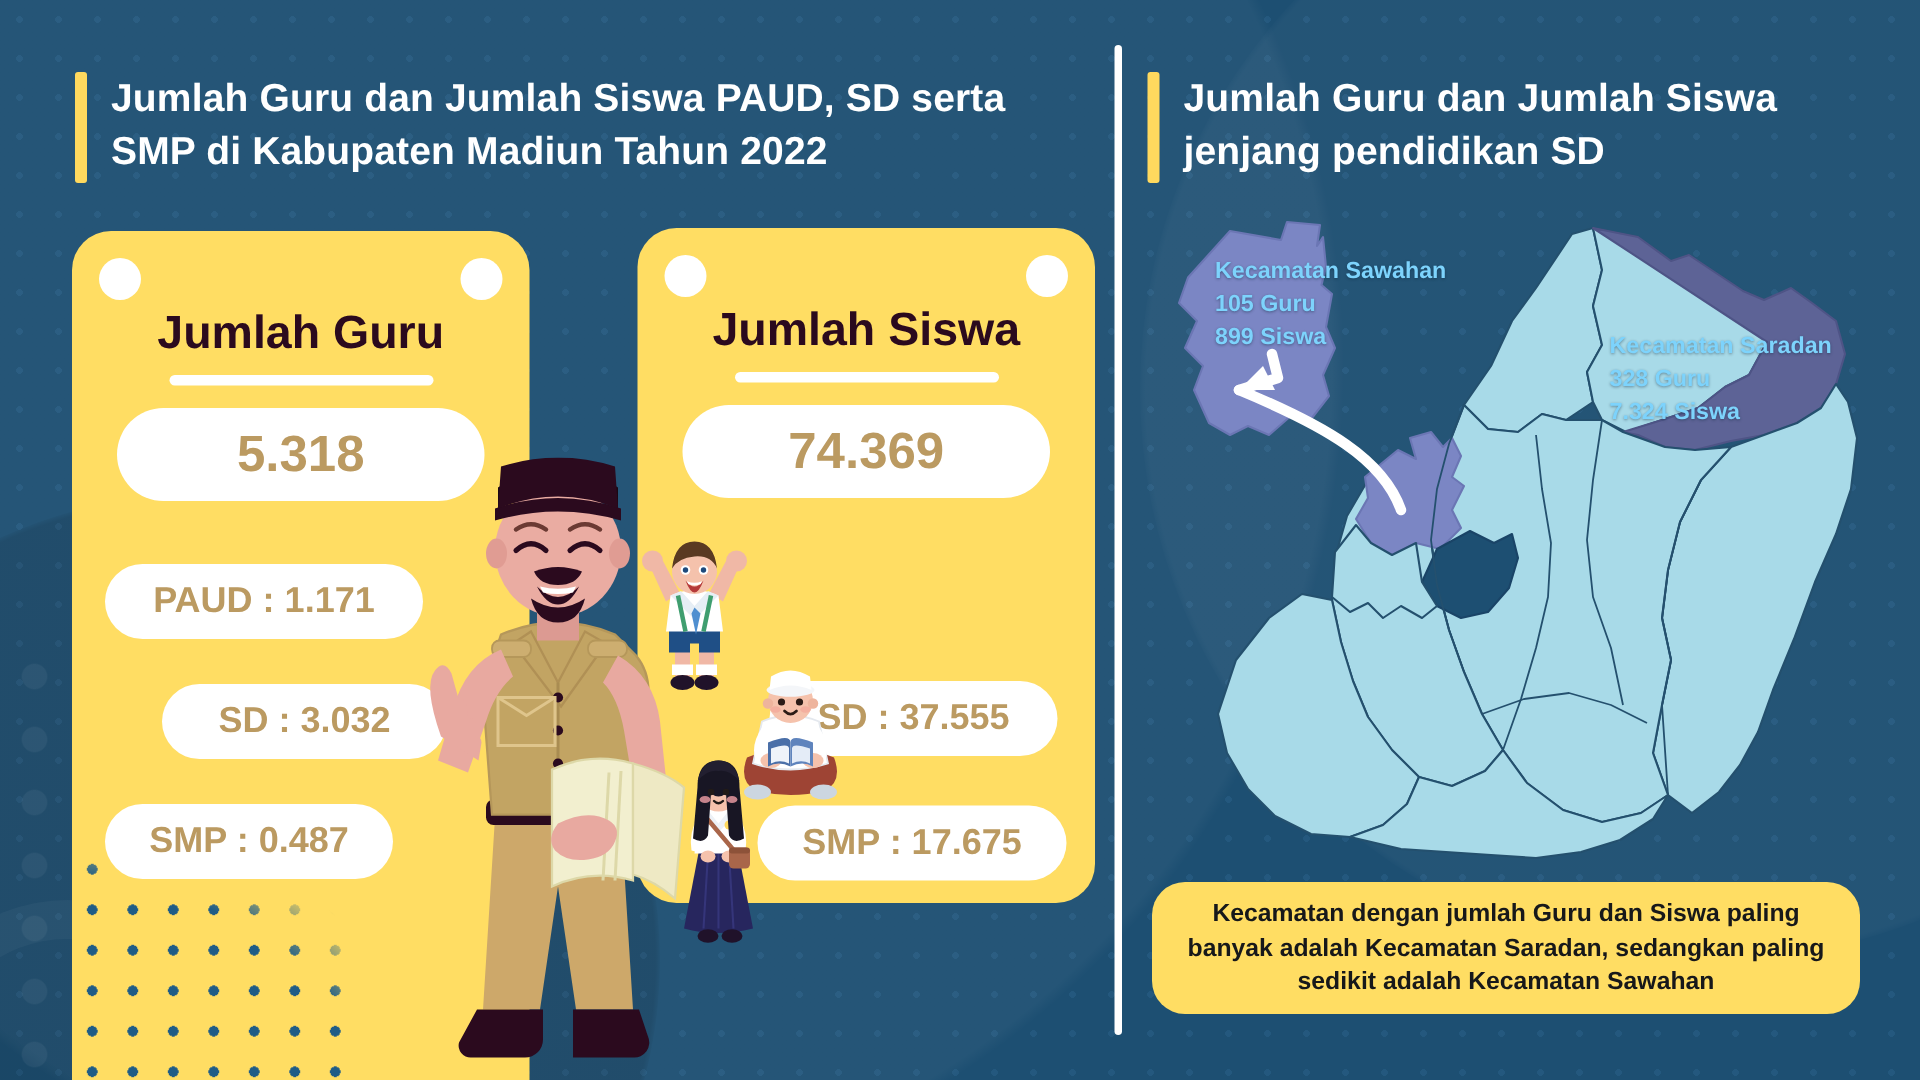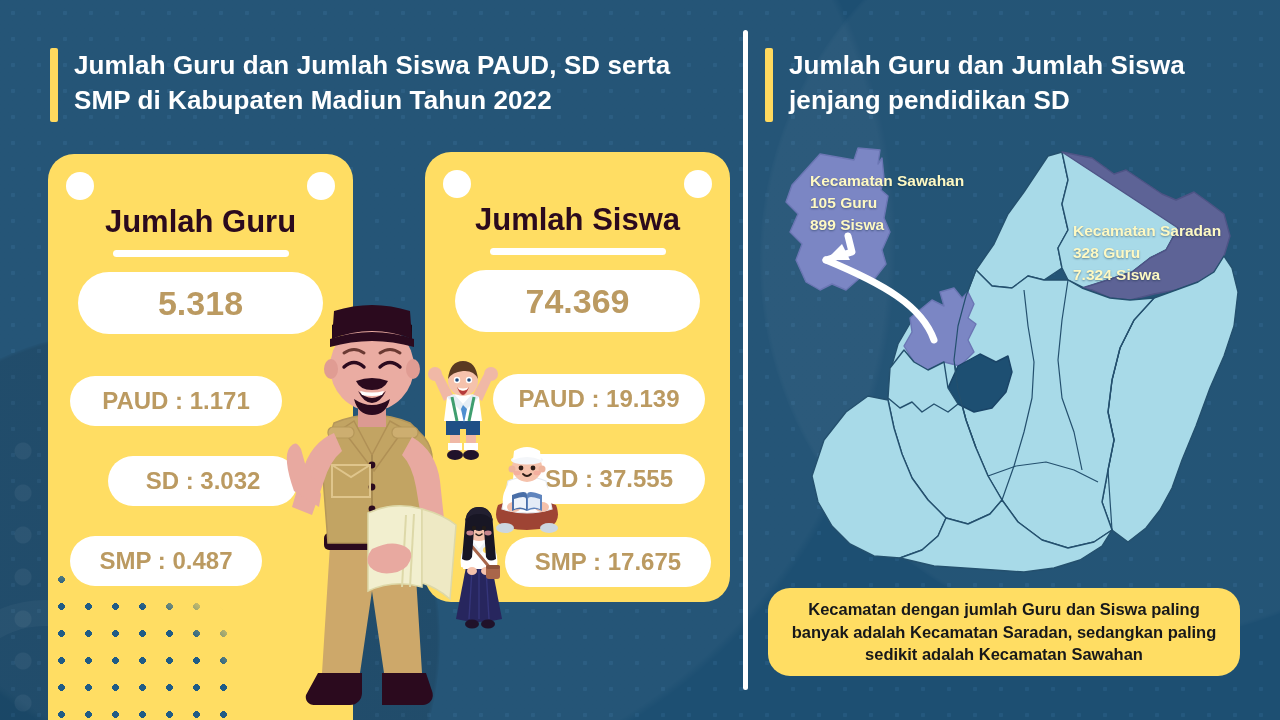--- a/index.html
+++ b/index.html
@@ -110,21 +110,21 @@
   .illus{ position:absolute; pointer-events:none; }
   #teacher{ left:272px; top:305px; width:200px; height:415px; z-index:6; }
   #kid-sd { left:428px; top:357px; width:70px; height:105px; z-index:7; }
   #kid-ngaji{ left:488px; top:443px; width:78px; height:95px; z-index:7; }
   #kid-smp{ left:448px; top:505px; width:62px; height:128px; z-index:7; }
 
   
   #map{ position:absolute; left:762px; top:140px; width:498px; height:440px; }
 
   .maplabel{
-    position:absolute; color:#fef9c3; font-weight:bold; font-size:15.5px;
+    position:absolute; color:#7dd3fc; font-weight:bold; font-size:15.5px;
     line-height:1.42; white-space:nowrap; text-shadow:0 1px 2px rgba(10,35,55,.45);
   }
   #label-sawahan{ left:810px; top:170px; }
   #label-saradan{ left:1073px; top:220px; }
 
   
   #caption{
     position:absolute; left:768px; top:588px; width:472px; height:88px;
     background:#ffdd63; border-radius:22px;
     display:flex; align-items:center; justify-content:center;
@@ -168,21 +168,20 @@
   <div class="pill level" id="g-sd">SD : 3.032</div>
   <div class="pill level" id="g-smp">SMP : 0.487</div>
 </div>
 
 <div class="card" id="card-siswa">
   <div class="punch l"></div>
   <div class="punch r"></div>
   <h2>Jumlah Siswa</h2>
   <div class="rule"></div>
   <div class="pill total" id="s-total">74.369</div>
-  <div class="pill level" id="s-paud">PAUD : 19.139</div>
   <div class="pill level" id="s-sd">SD : 37.555</div>
   <div class="pill level" id="s-smp">SMP : 17.675</div>
 </div>
 
 <svg class="illus" id="teacher" viewBox="0 0 200 415">
 
   <path d="M58 240 L142 240 L150 368 L112 368 L100 286 L88 368 L50 368 Z" fill="#cda86a"></path>
 
   <path d="M46 368 h44 v20 a12 12 0 0 1 -12 12 h-36 a8 8 0 0 1 -8 -10 Z" fill="#2b0a1e"></path>
   <path d="M110 368 h44 l6 18 a10 10 0 0 1 -10 14 h-40 Z" fill="#2b0a1e"></path>

